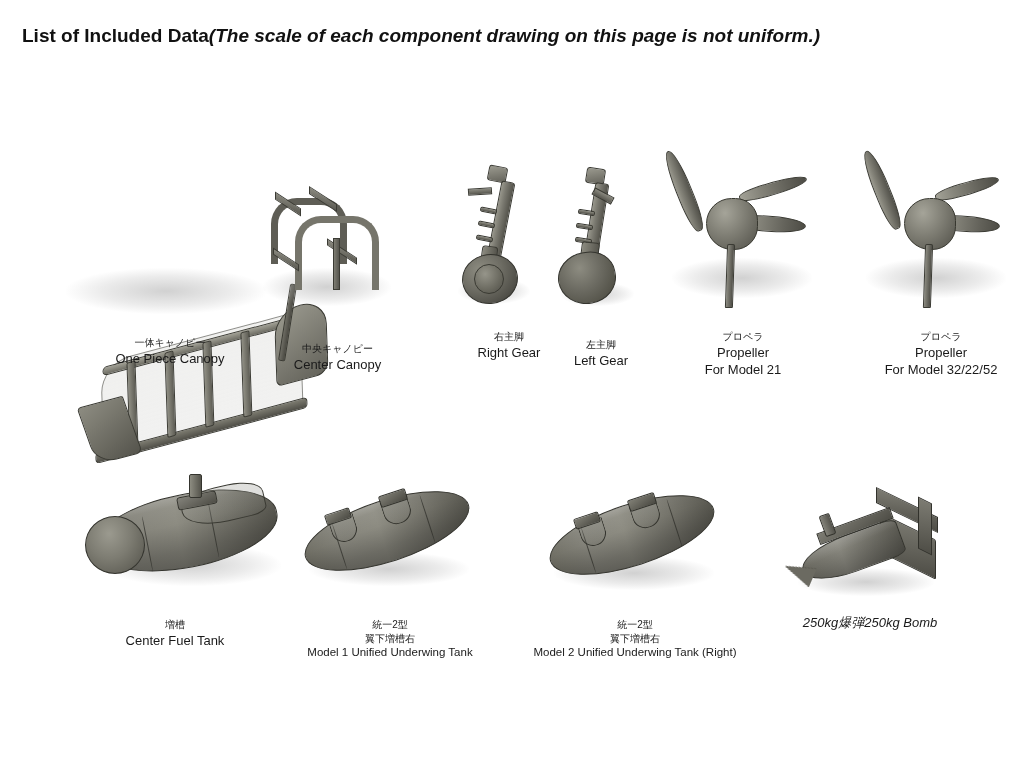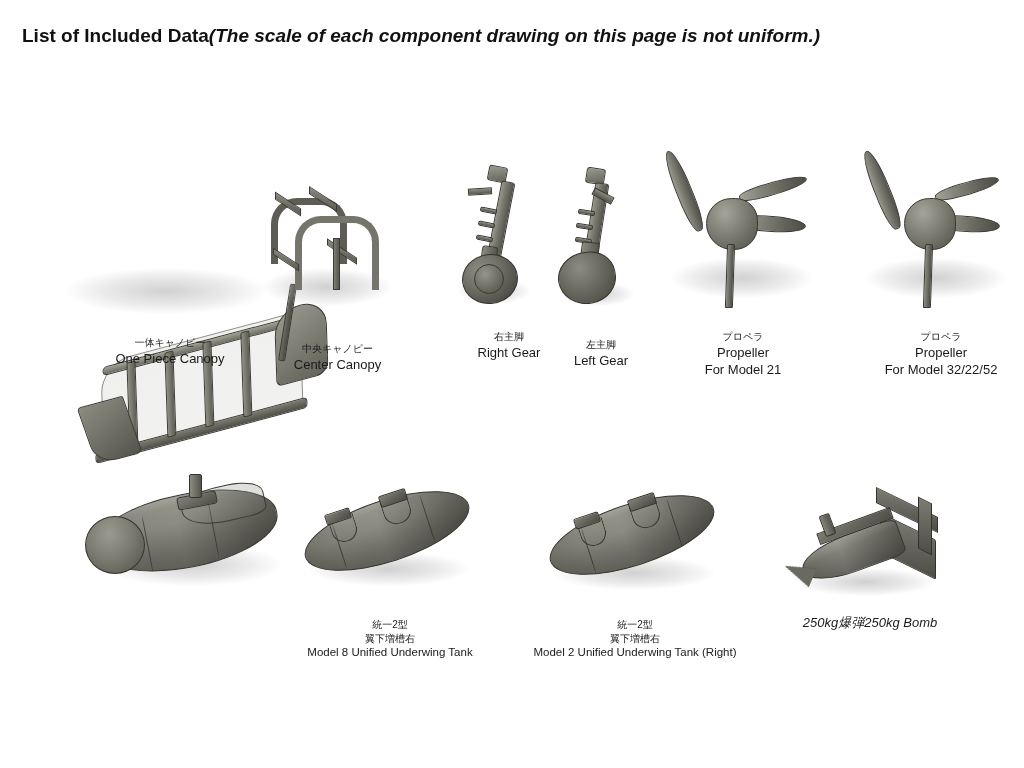--- a/index.html
+++ b/index.html
@@ -493,39 +493,43 @@
     <div class="cft-wrap" style="left:0; top:0;">
       <div class="tank-body cft-body"></div>
       <div class="cft-nose"></div>
       <div class="tank-seam" style="left:62px; top:44px; height:56px; transform:rotate(-11deg);"></div>
       <div class="tank-seam" style="left:128px; top:28px; height:58px; transform:rotate(-11deg);"></div>
       <div class="cft-fairing"></div>
       <div class="cft-collar"></div>
       <div class="cft-filler"></div>
     </div>
   </div>
+  <div class="caption" style="top:146px;">
+    <div class="cap-jp">増槽</div>
+    <div class="cap-en">Center Fuel Tank</div>
+  </div>
 </div>
 
 <div class="part" style="left:295px; top:478px; width:190px;">
   <div class="art" style="height:134px;">
     <div class="shadow uwt-shadow"></div>
     <div class="uwt-wrap" style="left:0; top:0;">
       <div class="tank-body uwt-body"></div>
       <div class="tank-seam" style="left:44px; top:44px; height:48px; transform:rotate(-18deg);"></div>
       <div class="tank-seam" style="left:132px; top:16px; height:50px; transform:rotate(-18deg);"></div>
       <div class="tank-strap" style="left:36px; top:38px; width:26px; height:26px; transform:rotate(-18deg);"></div>
       <div class="tank-strap" style="left:88px; top:20px; width:28px; height:26px; transform:rotate(-18deg);"></div>
       <div class="tank-lug" style="left:30px; top:33px; width:26px; height:11px; transform:rotate(-18deg);"></div>
       <div class="tank-lug" style="left:84px; top:14px; width:28px; height:12px; transform:rotate(-18deg);"></div>
     </div>
   </div>
   <div class="caption wrap" style="top:140px; width:210px;">
     <div class="cap-jp">統一2型</div>
     <div class="cap-jp">翼下増槽右</div>
-    <div class="cap-en2">Model 8 Unified Underwing Tank</div>
+    <div class="cap-en2">Model 1 Unified Underwing Tank</div>
   </div>
 </div>
 
 <div class="part" style="left:540px; top:482px; width:190px;">
   <div class="art" style="height:130px;">
     <div class="shadow uwt-shadow"></div>
     <div class="uwt-wrap" style="left:0; top:0;">
       <div class="tank-body uwt-body"></div>
       <div class="tank-seam" style="left:48px; top:44px; height:48px; transform:rotate(-18deg);"></div>
       <div class="tank-seam" style="left:134px; top:16px; height:50px; transform:rotate(-18deg);"></div>

